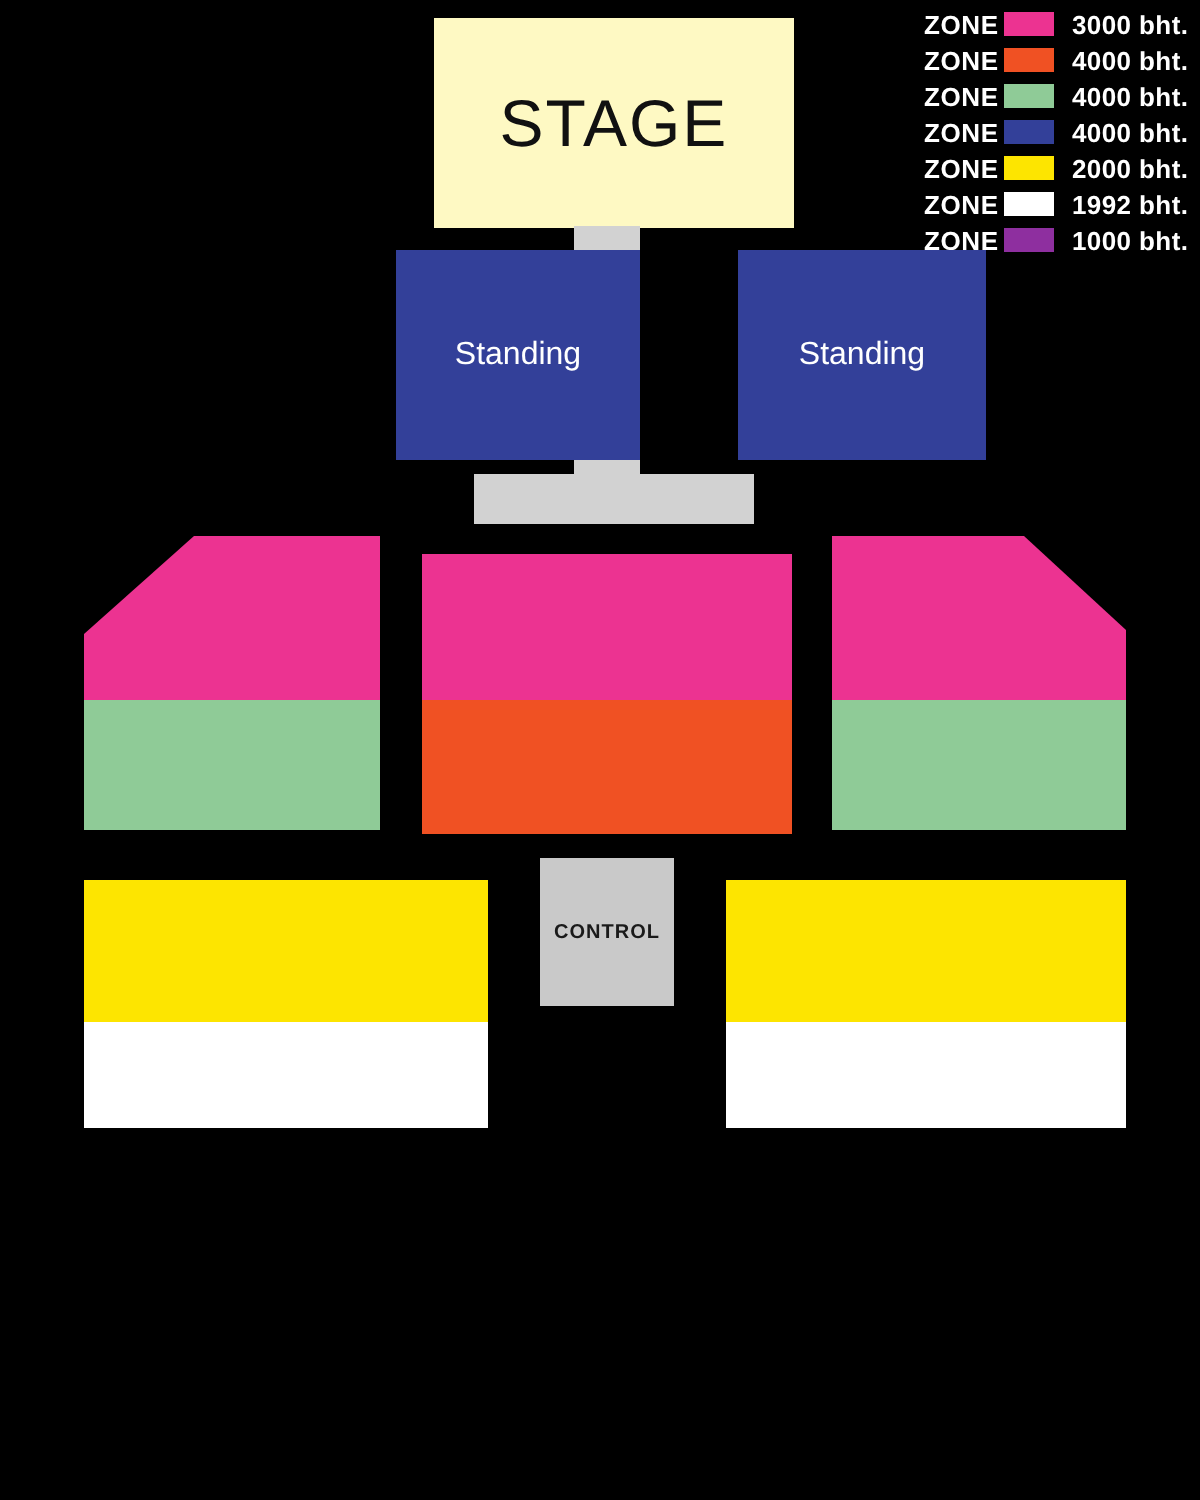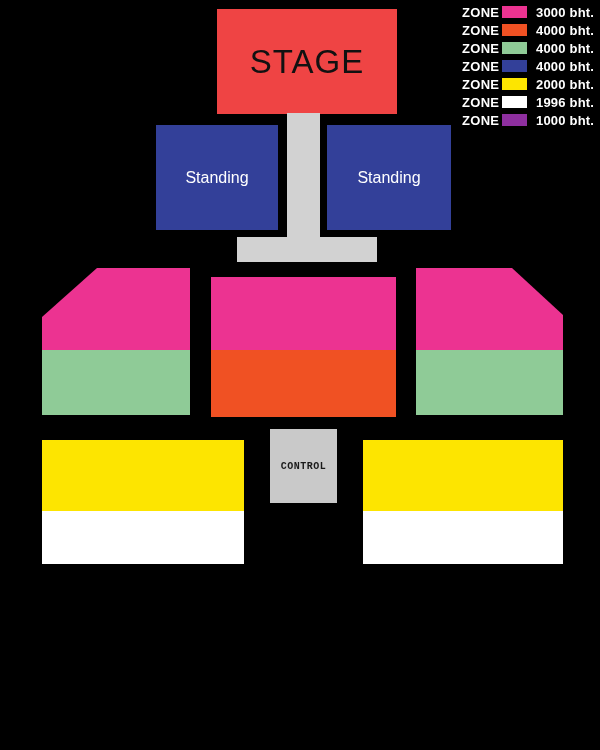--- a/index.html
+++ b/index.html
@@ -13,21 +13,21 @@
   .legend-zone{color:#fff;font-size:13px;font-weight:600;width:40px;letter-spacing:.3px;}
   .legend-swatch{width:25px;height:12px;display:inline-block;margin-right:9px;}
   .legend-price{color:#fff;font-size:13px;font-weight:600;white-space:nowrap;letter-spacing:.2px;}
   
   .stage{position:absolute;left:217px;top:9px;width:180px;height:105px;
     display:flex;align-items:center;justify-content:center;}
   .stage-label{font-size:33px;color:#111;letter-spacing:1px;}
   .runway{position:absolute;left:287px;top:113px;width:33px;height:125px;}
   .platform{position:absolute;left:237px;top:237px;width:140px;height:25px;}
   
-  .standing{position:absolute;top:125px;height:105px;display:flex;align-items:center;justify-content:center;}
+  .standing{position:absolute;top:125px;height:105px;display:flex;align-items:center;justify-content:center;margin-left:42px;}
   .standing-left{left:156px;width:122px;}
   .standing-right{left:327px;width:124px;}
   .standing-label{color:#fff;font-size:16px;}
   
   .wing{position:absolute;top:268px;height:147px;display:flex;flex-direction:column;}
   .wing-left{left:42px;width:148px;
     clip-path:polygon(55px 0, 100% 0, 100% 100%, 0 100%, 0 49px);}
   .wing-right{left:416px;width:147px;
     clip-path:polygon(0 0, 96px 0, 100% 47px, 100% 100%, 0 100%);}
   .wing .top{height:82px;}
@@ -37,21 +37,21 @@
   .center-block .bottom{height:67px;}
   
   .yw{position:absolute;top:440px;display:flex;flex-direction:column;}
   .yw-left{left:42px;width:202px;height:139px;}
   .yw-right{left:363px;width:200px;height:140px;}
   .yw .ytop{height:71px;}
   .yw .wbot{flex:1;}
   
   .control{position:absolute;left:270px;top:429px;width:67px;height:74px;
     display:flex;align-items:center;justify-content:center;}
-  .control-label{font-size:10px;font-weight:700;color:#1a1a1a;letter-spacing:.5px;font-family:Liberation Mono, monospace;}
+  .control-label{font-size:10px;font-weight:700;color:#1a1a1a;letter-spacing:.5px;}
   
   .pframe{position:absolute;top:608px;width:192px;height:70px;box-sizing:border-box;
     border:2px solid #e9e9e9;display:flex;padding:7px 0 0 10px;gap:12px;}
   .pframe-left{left:45px;}
   .pframe-right{left:368px;}
   .pgroup{display:flex;height:58px;}
   .pblock{width:42px;height:58px;}
   .stairs{width:9px;height:58px;box-sizing:border-box;border-left:2px solid #f2f2f2;
     background:repeating-linear-gradient(to bottom,#ededed 0 2px,#161616 2px 4px);}
 </style>
@@ -82,30 +82,30 @@
       <span class="legend-price">4000 bht.</span>
     </div>
     <div class="legend-row">
       <span class="legend-zone">ZONE</span>
       <span class="legend-swatch" style="background: rgb(253, 229, 0);"></span>
       <span class="legend-price">2000 bht.</span>
     </div>
     <div class="legend-row">
       <span class="legend-zone">ZONE</span>
       <span class="legend-swatch" style="background: rgb(255, 255, 255);"></span>
-      <span class="legend-price">1996 bht.</span>
+      <span class="legend-price">1992 bht.</span>
     </div>
     <div class="legend-row">
       <span class="legend-zone">ZONE</span>
       <span class="legend-swatch" style="background: rgb(142, 47, 159);"></span>
       <span class="legend-price">1000 bht.</span>
     </div>
   </div>
 
-  <div class="stage" style="background: #ef4444;">
+  <div class="stage" style="background: #fef9c3;">
     <span class="stage-label">STAGE</span>
   </div>
   <div class="runway" style="background: rgb(210, 210, 210);"></div>
   <div class="platform" style="background: rgb(210, 210, 210);"></div>
 
   <div class="standing standing-left" style="background: rgb(51, 64, 153);">
     <span class="standing-label">Standing</span>
   </div>
   <div class="standing standing-right" style="background: rgb(51, 64, 153);">
     <span class="standing-label">Standing</span>

